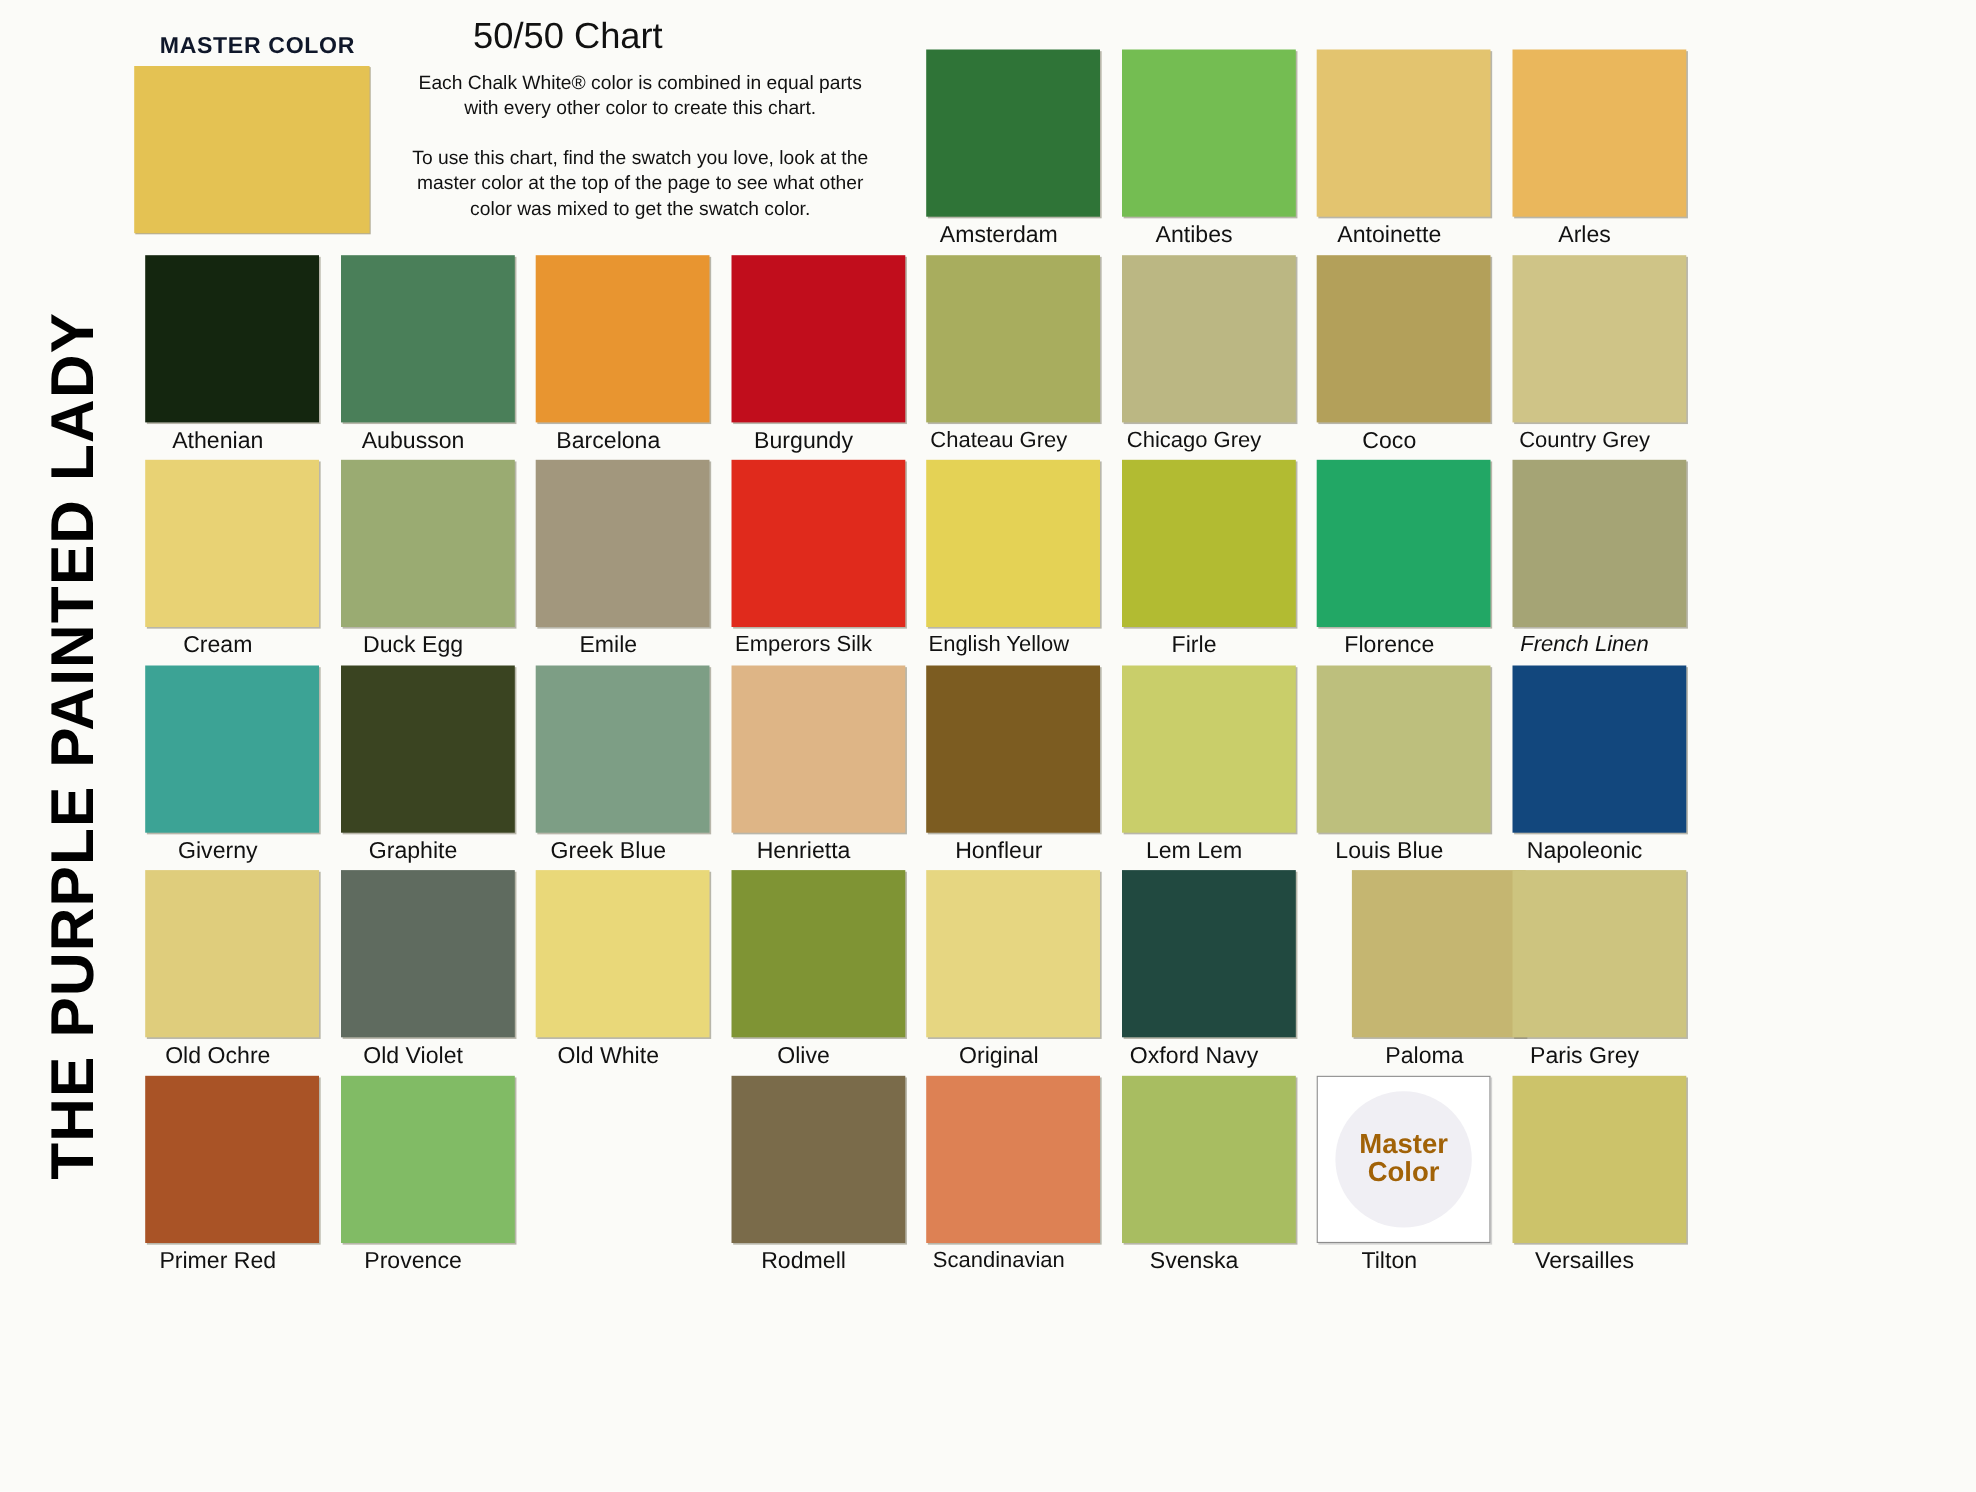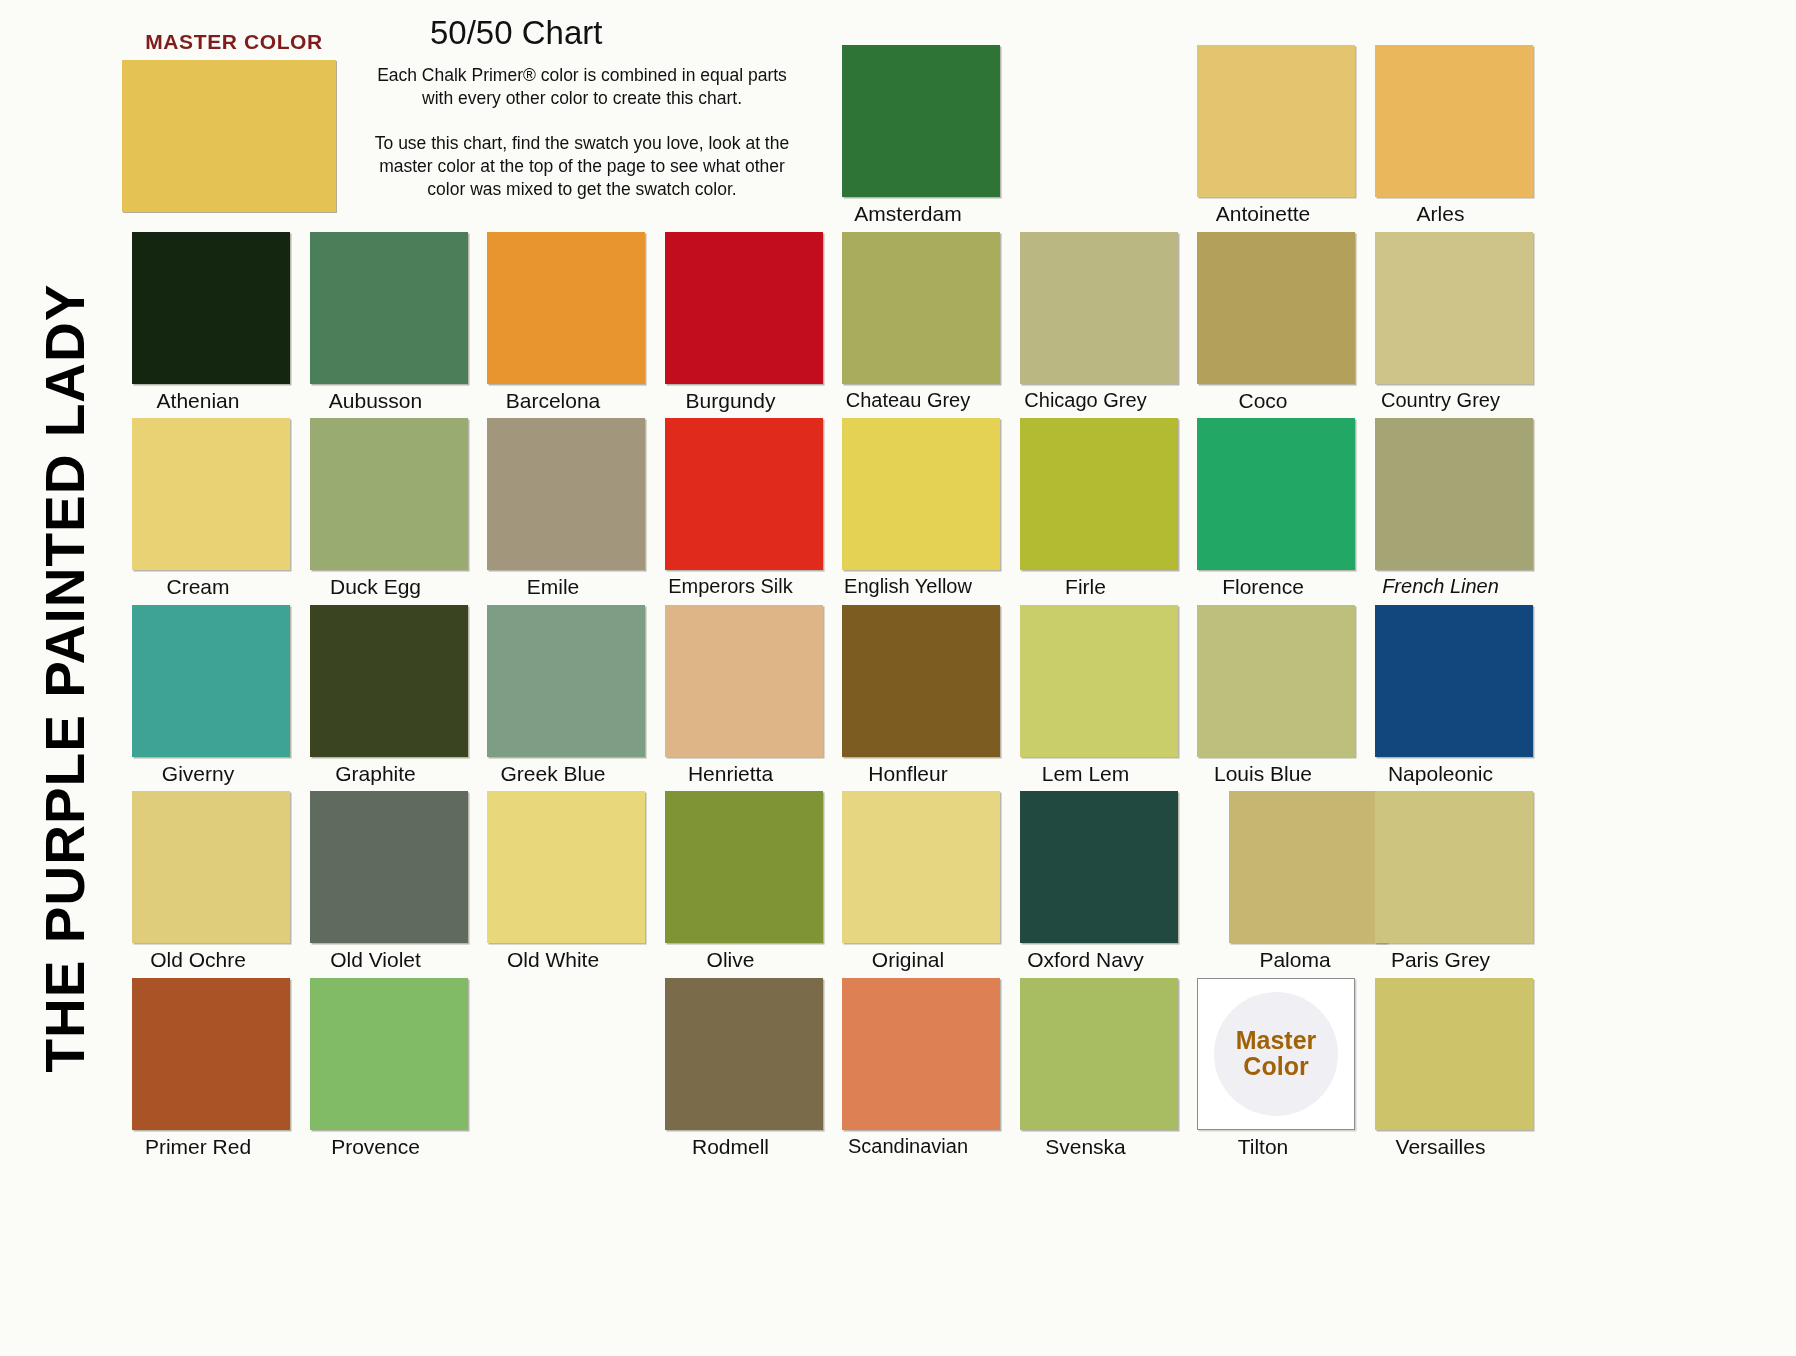--- a/index.html
+++ b/index.html
@@ -29,21 +29,21 @@
     letter-spacing:1px;
     color:#000;
     font-family:"Liberation Sans", sans-serif;
   }
   
   #master-block{
     position:absolute;left:122px;top:30px;width:220px;
   }
   #master-title{
     font-size:21px;font-weight:bold;letter-spacing:0.6px;
-    color:#7f1d1d;text-align:center;margin:0 0 6px 4px;
+    color:#0f172a;text-align:center;margin:0 0 6px 4px;
   }
   #master-swatch{
     width:214px;height:152px;
     background:#e4c253;
     box-shadow:1px 1px 0 rgba(120,110,70,.55);
   }
   #chart-title{
     position:absolute;left:430px;top:14px;
     font-size:33px;color:#111;
     font-family:"Liberation Sans", sans-serif;
@@ -109,28 +109,32 @@
     <div id="brand-text">THE PURPLE PAINTED LADY</div>
   </div>
 
   <div id="master-block">
     <div id="master-title">MASTER COLOR</div>
     <div id="master-swatch" style="background: rgb(228, 194, 83);"></div>
   </div>
 
   <div id="chart-title">50/50 Chart</div>
   <div id="intro">
-    <p class="first">Each Chalk Primer® color is combined in equal parts with every other color to create this chart.</p>
+    <p class="first">Each Chalk White® color is combined in equal parts with every other color to create this chart.</p>
     <p class="second">To use this chart, find the swatch you love, look at the master color at the  top of the page to see what other color was mixed to get the swatch color.</p>
   </div>
 
   <div id="grid">
       <div class="cell" style="left: 710px; top: 0px;">
         <div class="chip" style="background: rgb(47, 116, 55);"></div>
         <div class="cap">Amsterdam</div>
+      </div>
+      <div class="cell" style="left: 887.5px; top: 0px;">
+        <div class="chip" style="background: rgb(116, 189, 82);"></div>
+        <div class="cap">Antibes</div>
       </div>
       <div class="cell" style="left: 1065px; top: 0px;">
         <div class="chip" style="background: rgb(227, 196, 111);"></div>
         <div class="cap">Antoinette</div>
       </div>
       <div class="cell" style="left: 1242.5px; top: 0px;">
         <div class="chip" style="background: rgb(234, 183, 92);"></div>
         <div class="cap">Arles</div>
       </div>
       <div class="cell" style="left: 0px; top: 186.5px;">

